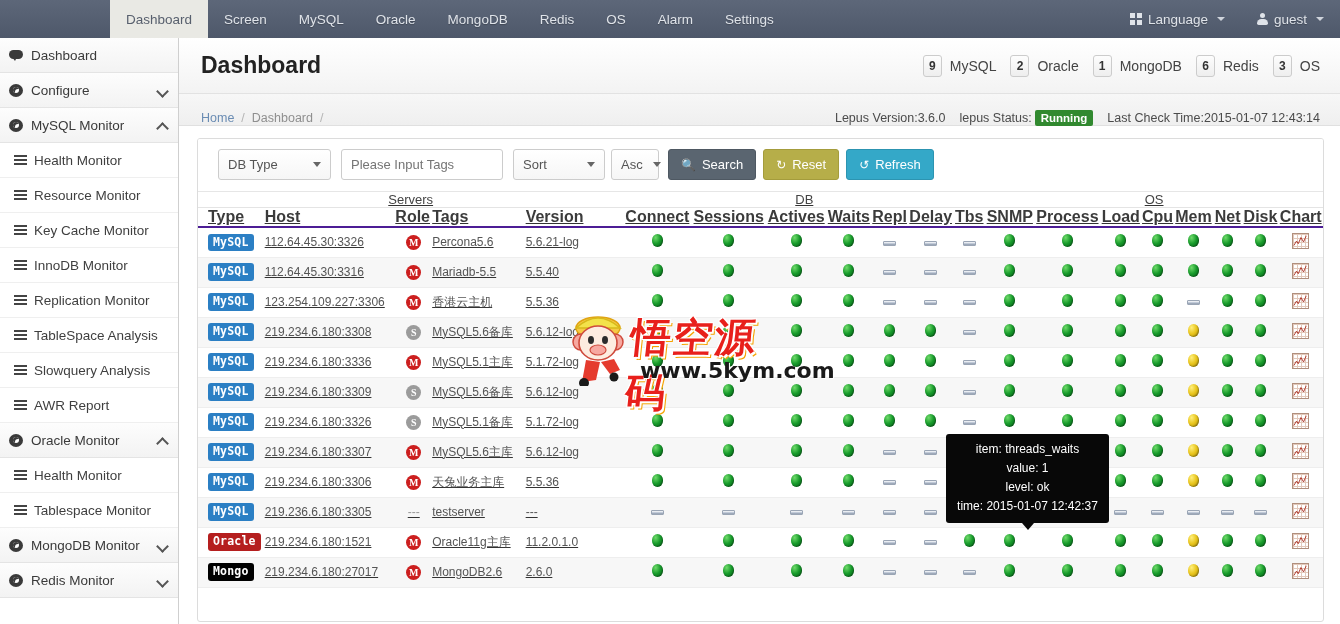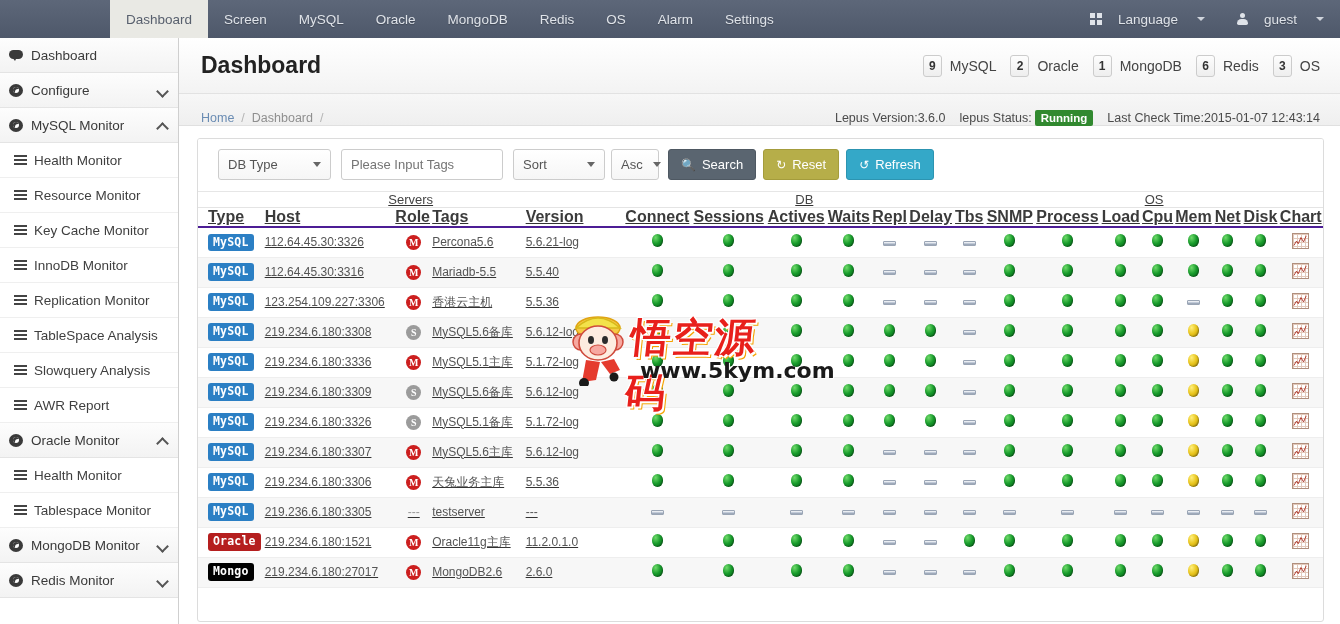--- a/index.html
+++ b/index.html
@@ -27,21 +27,21 @@
     text-shadow:0 1px 1px rgba(0,0,0,.35);
   }
   .nav-items { display:flex; align-items:stretch; margin-left:110px; }
   .nav-item {
     display:flex; align-items:center; padding:0 16px;
     color:#dfe3e9; font-size:13.5px; cursor:pointer;
     text-shadow:0 1px 1px rgba(0,0,0,.25);
   }
   .nav-item.active { background:#e9e9e4; color:#58606e; text-shadow:none; }
   .nav-right { margin-left:auto; display:flex; align-items:stretch; }
-  .nav-right .nav-item { gap:16px; }
+  .nav-right .nav-item { gap:6px; }
   .caret {
     display:inline-block; width:0; height:0;
     border-left:4px solid transparent; border-right:4px solid transparent;
     border-top:4px solid #cfd4dc; margin-left:3px;
   }
   .grid-icon { display:inline-grid; grid-template-columns:5px 5px; gap:2px; }
   .grid-icon i { width:5px; height:5px; background:#dfe3e9; display:block; }
   .user-icon {
     width:11px; height:12px; position:relative; display:inline-block;
   }
@@ -850,20 +850,26 @@
                 <td class="c"><span class="dot"></span></td>
                 <td class="c"><span class="chart-ico"><svg viewBox="0 0 17 16">
                       <polyline points="1,13 4,8 6,11 9,4 12,9 15,2" fill="none" stroke="#b03a2e" stroke-width="1.1"></polyline>
                     </svg></span></td>
               </tr>
             </tbody>
         </table>
       </div>
     </div>
 
+    <div class="tip">
+      <div>item: threads_waits</div>
+      <div>value: 1</div>
+      <div>level: ok</div>
+      <div>time: 2015-01-07 12:42:37</div>
+    </div>
 
     <div class="wm">
       <span class="wm-mascot">
         <svg width="66" height="74" viewBox="0 0 66 74">
           <ellipse cx="30" cy="16" rx="22" ry="11" fill="#f6c945" stroke="#e0a413" stroke-width="1.5"></ellipse>
           <path d="M8 16 Q30 -4 52 16 Z" fill="#f3e24a" stroke="#d8b81a" stroke-width="1.5"></path>
           <circle cx="13" cy="30" r="8" fill="#f7a8a0" stroke="#cf4a3c" stroke-width="1.5"></circle>
           <circle cx="47" cy="30" r="8" fill="#f7a8a0" stroke="#cf4a3c" stroke-width="1.5"></circle>
           <ellipse cx="30" cy="31" rx="19" ry="17" fill="#fdece0" stroke="#cf4a3c" stroke-width="1.6"></ellipse>
           <ellipse cx="23" cy="28" rx="3" ry="4" fill="#2b2b2b"></ellipse>

